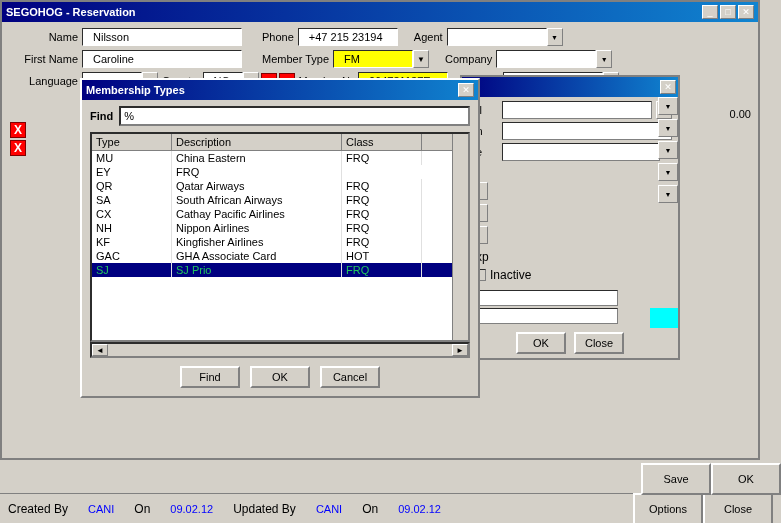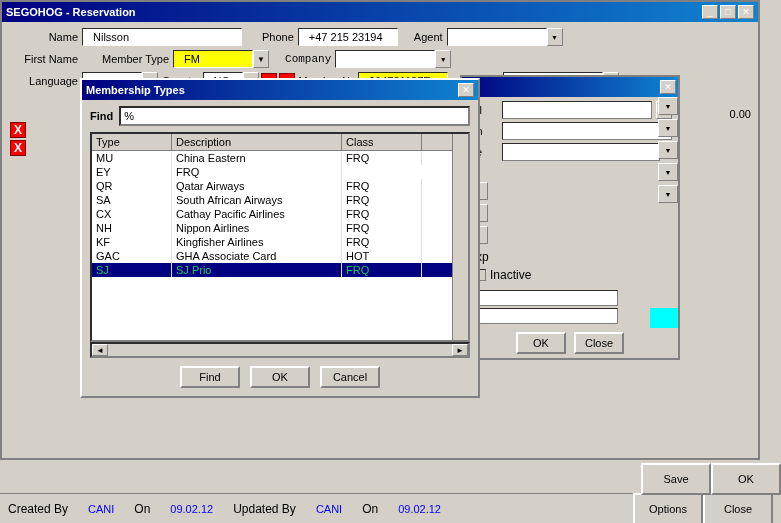--- a/index.html
+++ b/index.html
@@ -352,24 +352,25 @@
       <input class="form-input wide" value="Nilsson" readonly="" style="">
       <span style="margin-left:20px; margin-right:4px; font-size:11px;">Phone</span>
       <input class="form-input medium" value="+47 215 23194" readonly="" style="">
       <span style="margin-left:16px; margin-right:4px; font-size:11px;">Agent</span>
       <input class="form-input medium" value="" readonly="" style="">
       <div class="spin-btn">▼</div>
     </div>
 
     <div class="form-row">
       <span class="form-label">First Name</span>
+      <input class="form-input wide" value="Caroline" readonly="" style="">
       <span style="margin-left:20px; margin-right:4px; font-size:11px;">Member Type</span>
       <input class="form-input" style="width: 80px; background: rgb(255, 255, 0);" value="FM">
       <div class="dropdown-btn">▼</div>
-      <span style="margin-left:16px; margin-right:4px; font-size:11px;font-family:Liberation Mono, monospace;">Company</span>
+      <span style="margin-left:16px; margin-right:4px; font-size:11px;">Company</span>
       <input class="form-input medium" value="" readonly="" style="">
       <div class="spin-btn">▼</div>
     </div>
 
     <div class="form-row">
       <span class="form-label">Language</span>
       <input class="form-input" style="width: 60px;" value="" readonly="">
       <div class="spin-btn">▼</div>
       <span style="margin-left:4px; margin-right:2px; font-size:11px;">Country</span>
       <input class="form-input" style="width: 40px;" value="NO" readonly="">

